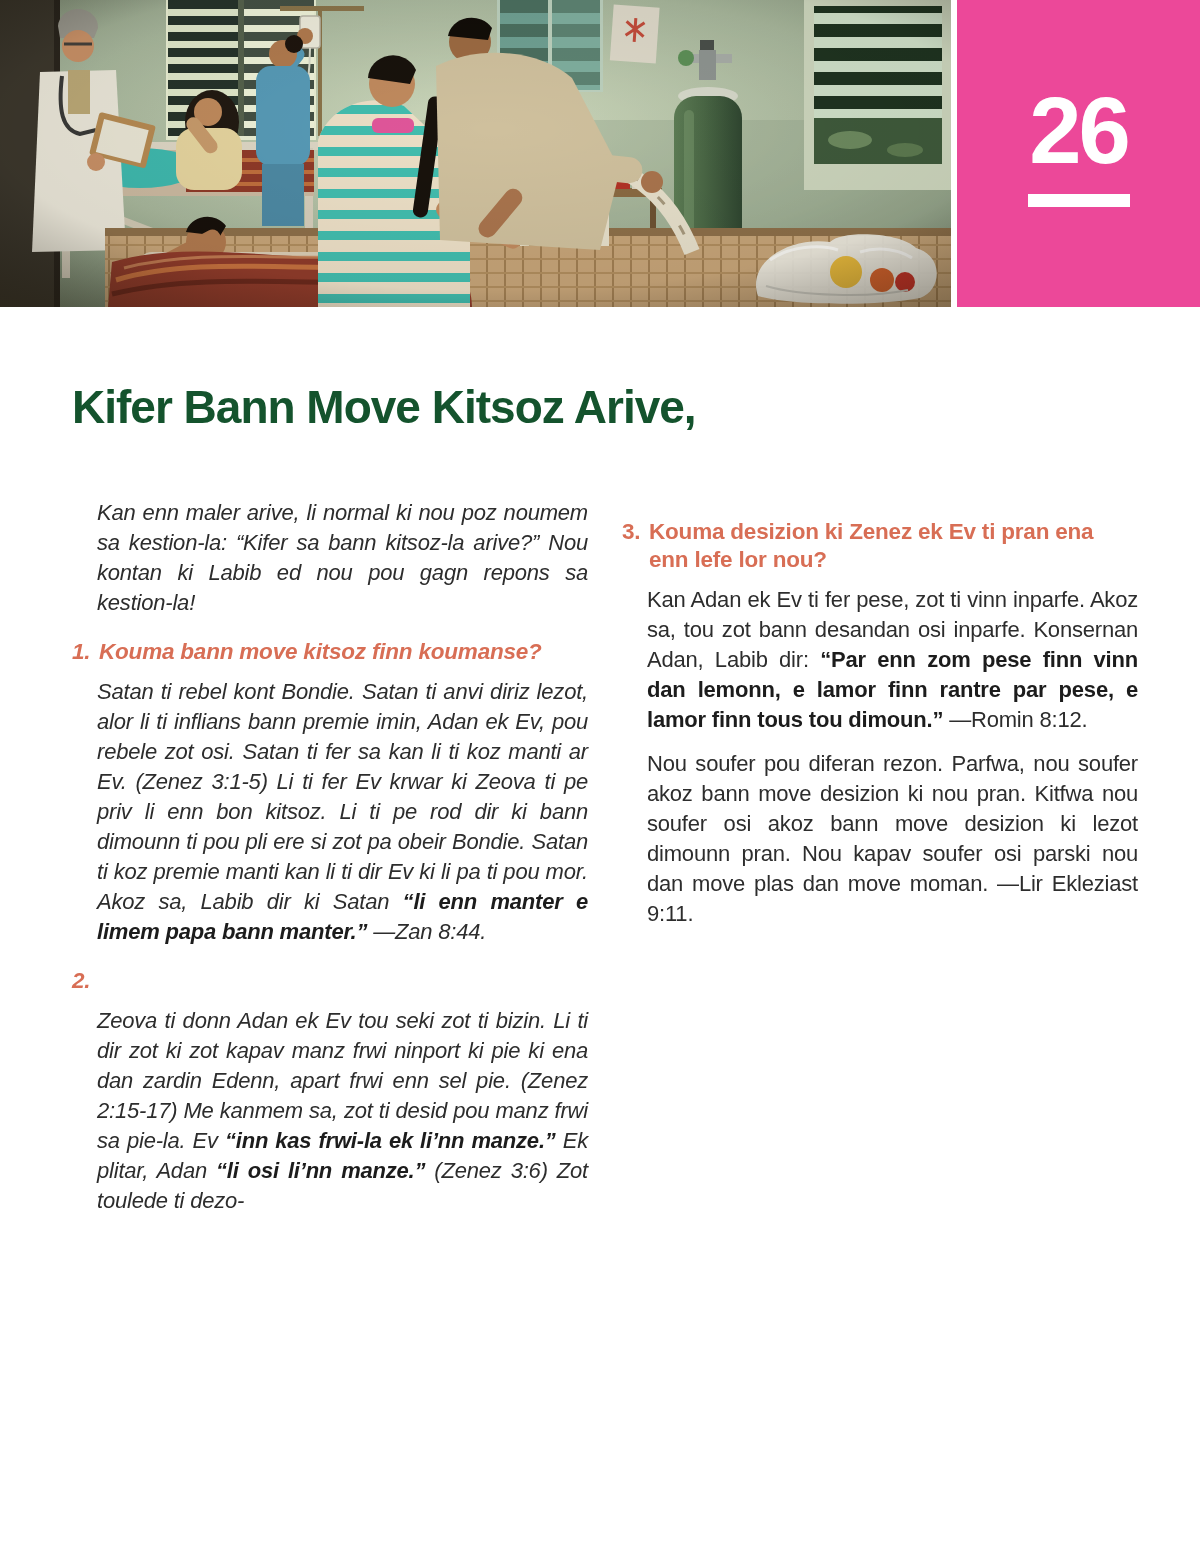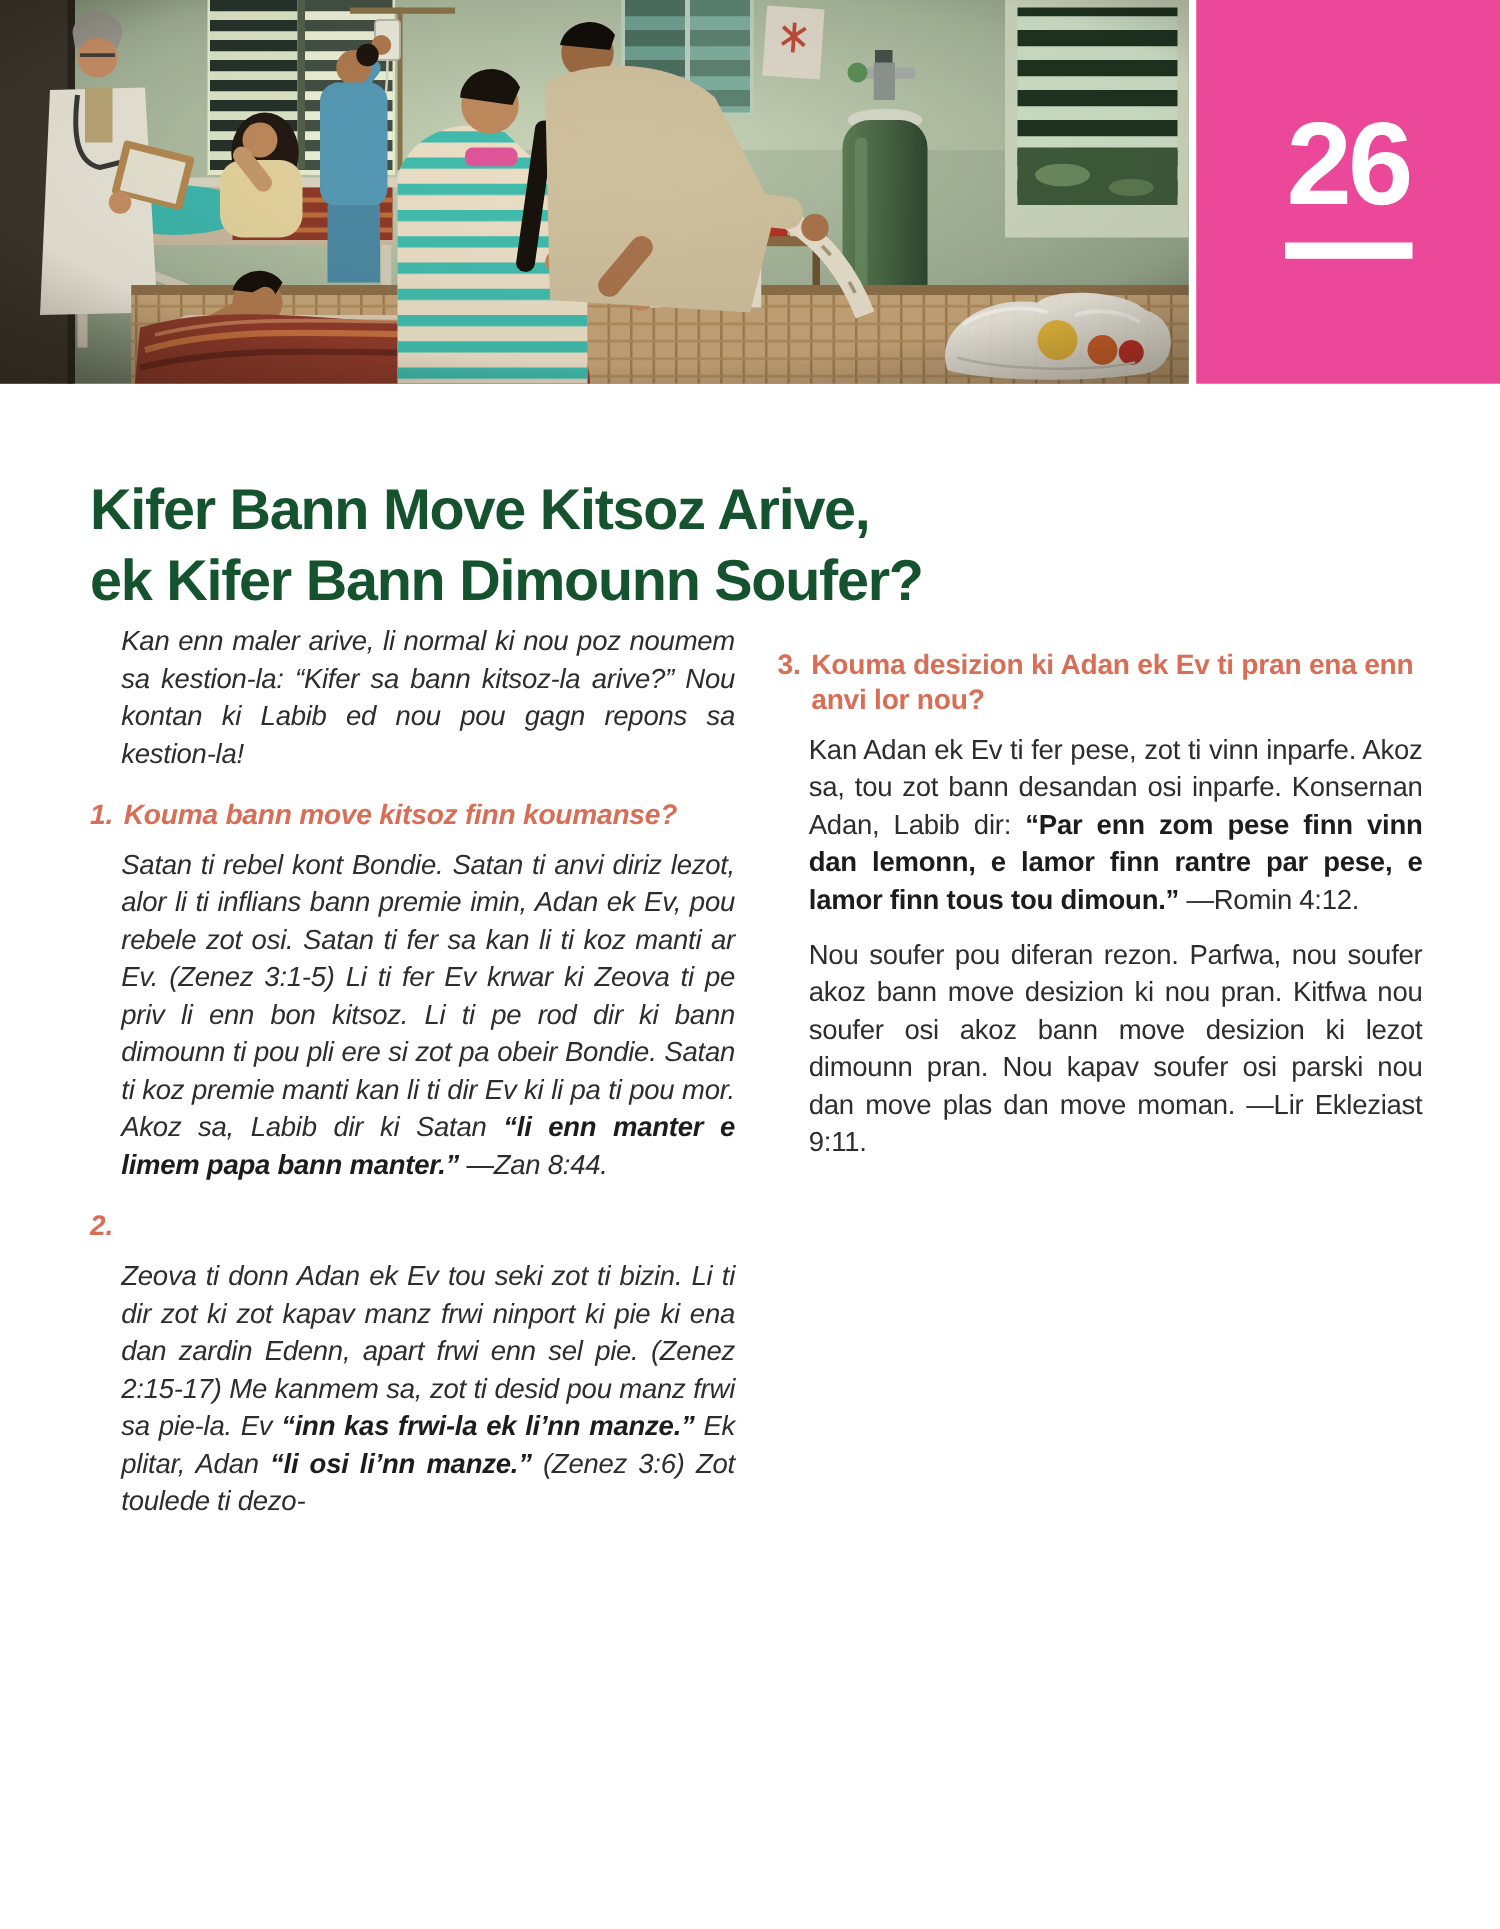--- a/index.html
+++ b/index.html
@@ -247,35 +247,34 @@
   </svg>
 </div>
 
 <div class="chapter-badge">
   <div class="chapter-number">26</div>
   <div class="chapter-bar"></div>
 </div>
 
 <h1 class="page-title">
   <div>Kifer Bann Move Kitsoz Arive,</div>
-  <div>ek Kifer Bann Dimounn Soufer?</div>
 </h1>
 
 <div class="col col-left">
     <p class="body-para"><span>Kan enn maler arive, li normal ki nou poz noumem sa kestion-la: “Kifer sa bann kitsoz-la arive?” Nou kontan ki Labib ed nou pou gagn repons sa kestion-la!</span></p>
     <h3 class="sec-heading">
       <span class="sec-num">1.</span>
       <span>Kouma bann move kitsoz finn koumanse?</span>
     </h3>
     <p class="body-para"><span>Satan ti rebel kont Bondie. Satan ti anvi diriz lezot, alor li ti inflians bann premie imin, Adan ek Ev, pou rebele zot osi. Satan ti fer sa kan li ti koz manti ar Ev. (Zenez 3:1-5) Li ti fer Ev krwar ki Zeova ti pe priv li enn bon kitsoz. Li ti pe rod dir ki bann dimounn ti pou pli ere si zot pa obeir Bondie. Satan ti koz premie manti kan li ti dir Ev ki li pa ti pou mor. Akoz sa, Labib dir ki Satan </span><b>“li enn manter e limem papa bann manter.”</b><span> —Zan 8:44.</span></p>
     <h3 class="sec-heading">
       <span class="sec-num">2.</span>
     </h3>
     <p class="body-para"><span>Zeova ti donn Adan ek Ev tou seki zot ti bizin. Li ti dir zot ki zot kapav manz frwi ninport ki pie ki ena dan zardin Edenn, apart frwi enn sel pie. (Zenez 2:15-17) Me kanmem sa, zot ti desid pou manz frwi sa pie-la. Ev </span><b>“inn kas frwi-la ek li’nn manze.”</b><span> Ek plitar, Adan </span><b>“li osi li’nn manze.”</b><span> (Zenez 3:6) Zot toulede ti dezo-</span></p>
   </div>
 <div class="col col-right">
     <h3 class="sec-heading">
       <span class="sec-num">3.</span>
-      <span>Kouma desizion ki Adan ek Ev ti pran ena enn anvi lor nou?</span>
+      <span>Kouma desizion ki Zenez ek Ev ti pran ena enn lefe lor nou?</span>
     </h3>
-    <p class="body-para"><span>Kan Adan ek Ev ti fer pese, zot ti vinn inparfe. Akoz sa, tou zot bann desandan osi inparfe. Konsernan Adan, Labib dir: </span><b>“Par enn zom pese finn vinn dan lemonn, e lamor finn rantre par pese, e lamor finn tous tou dimoun.”</b><span> —Romin 4:12.</span></p>
+    <p class="body-para"><span>Kan Adan ek Ev ti fer pese, zot ti vinn inparfe. Akoz sa, tou zot bann desandan osi inparfe. Konsernan Adan, Labib dir: </span><b>“Par enn zom pese finn vinn dan lemonn, e lamor finn rantre par pese, e lamor finn tous tou dimoun.”</b><span> —Romin 8:12.</span></p>
     <p class="body-para"><span>Nou soufer pou diferan rezon. Parfwa, nou soufer akoz bann move desizion ki nou pran. Kitfwa nou soufer osi akoz bann move desizion ki lezot dimounn pran. Nou kapav soufer osi parski nou dan move plas dan move moman. —Lir Ekleziast 9:11.</span></p>
   </div>
 
 </body></html>

